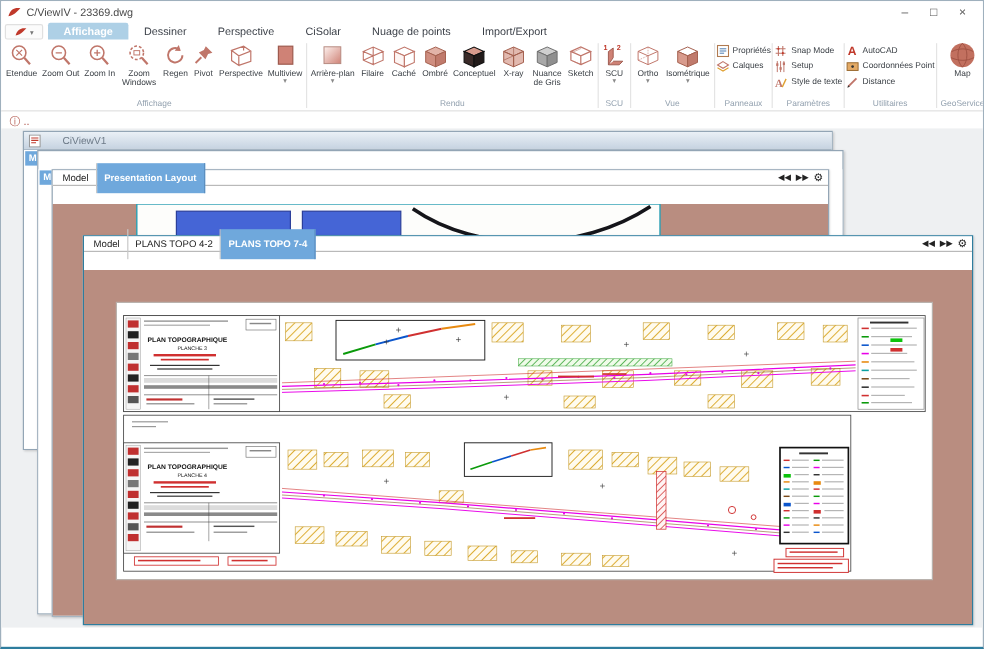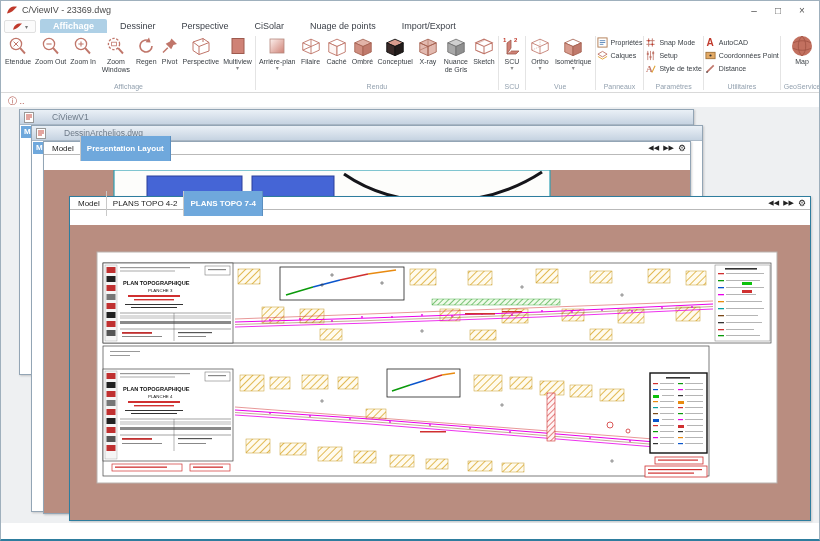--- a/index.html
+++ b/index.html
@@ -421,27 +421,20 @@
             <rect x=".5" y=".5" width="9" height="10" fill="#fff" stroke="#999"></rect>
             <path d="M2 3 h6 M2 5 h6 M2 7 h4" stroke="#c0392b" stroke-width=".9"></path>
           </svg>
         <span>CiViewV1</span>
       </div>
       <div class="ccontent"></div>
       <div class="mchip">M</div>
     </div>
 
     <div class="cwin" style="left:30px;top:18px;width:672px;height:387px">
-      <div class="ctitle">
-        <svg width="10" height="11" viewBox="0 0 10 11">
-            <rect x=".5" y=".5" width="9" height="10" fill="#fff" stroke="#999"></rect>
-            <path d="M2 3 h6 M2 5 h6 M2 7 h4" stroke="#c0392b" stroke-width=".9"></path>
-          </svg>
-        <span>DessinArchelios.dwg</span>
-      </div>
       <div class="ccontent"></div>
       <div class="mchip">M</div>
     </div>
 
     <div class="cwin has-tabs rosy" style="left:42px;top:34px;width:648px;height:373px">
       <div class="ctabs">
         <div class="ctab">Model</div>
         <div class="ctab sel">Presentation Layout</div>
         <div class="ctabnav">
           <span>◀◀</span>

